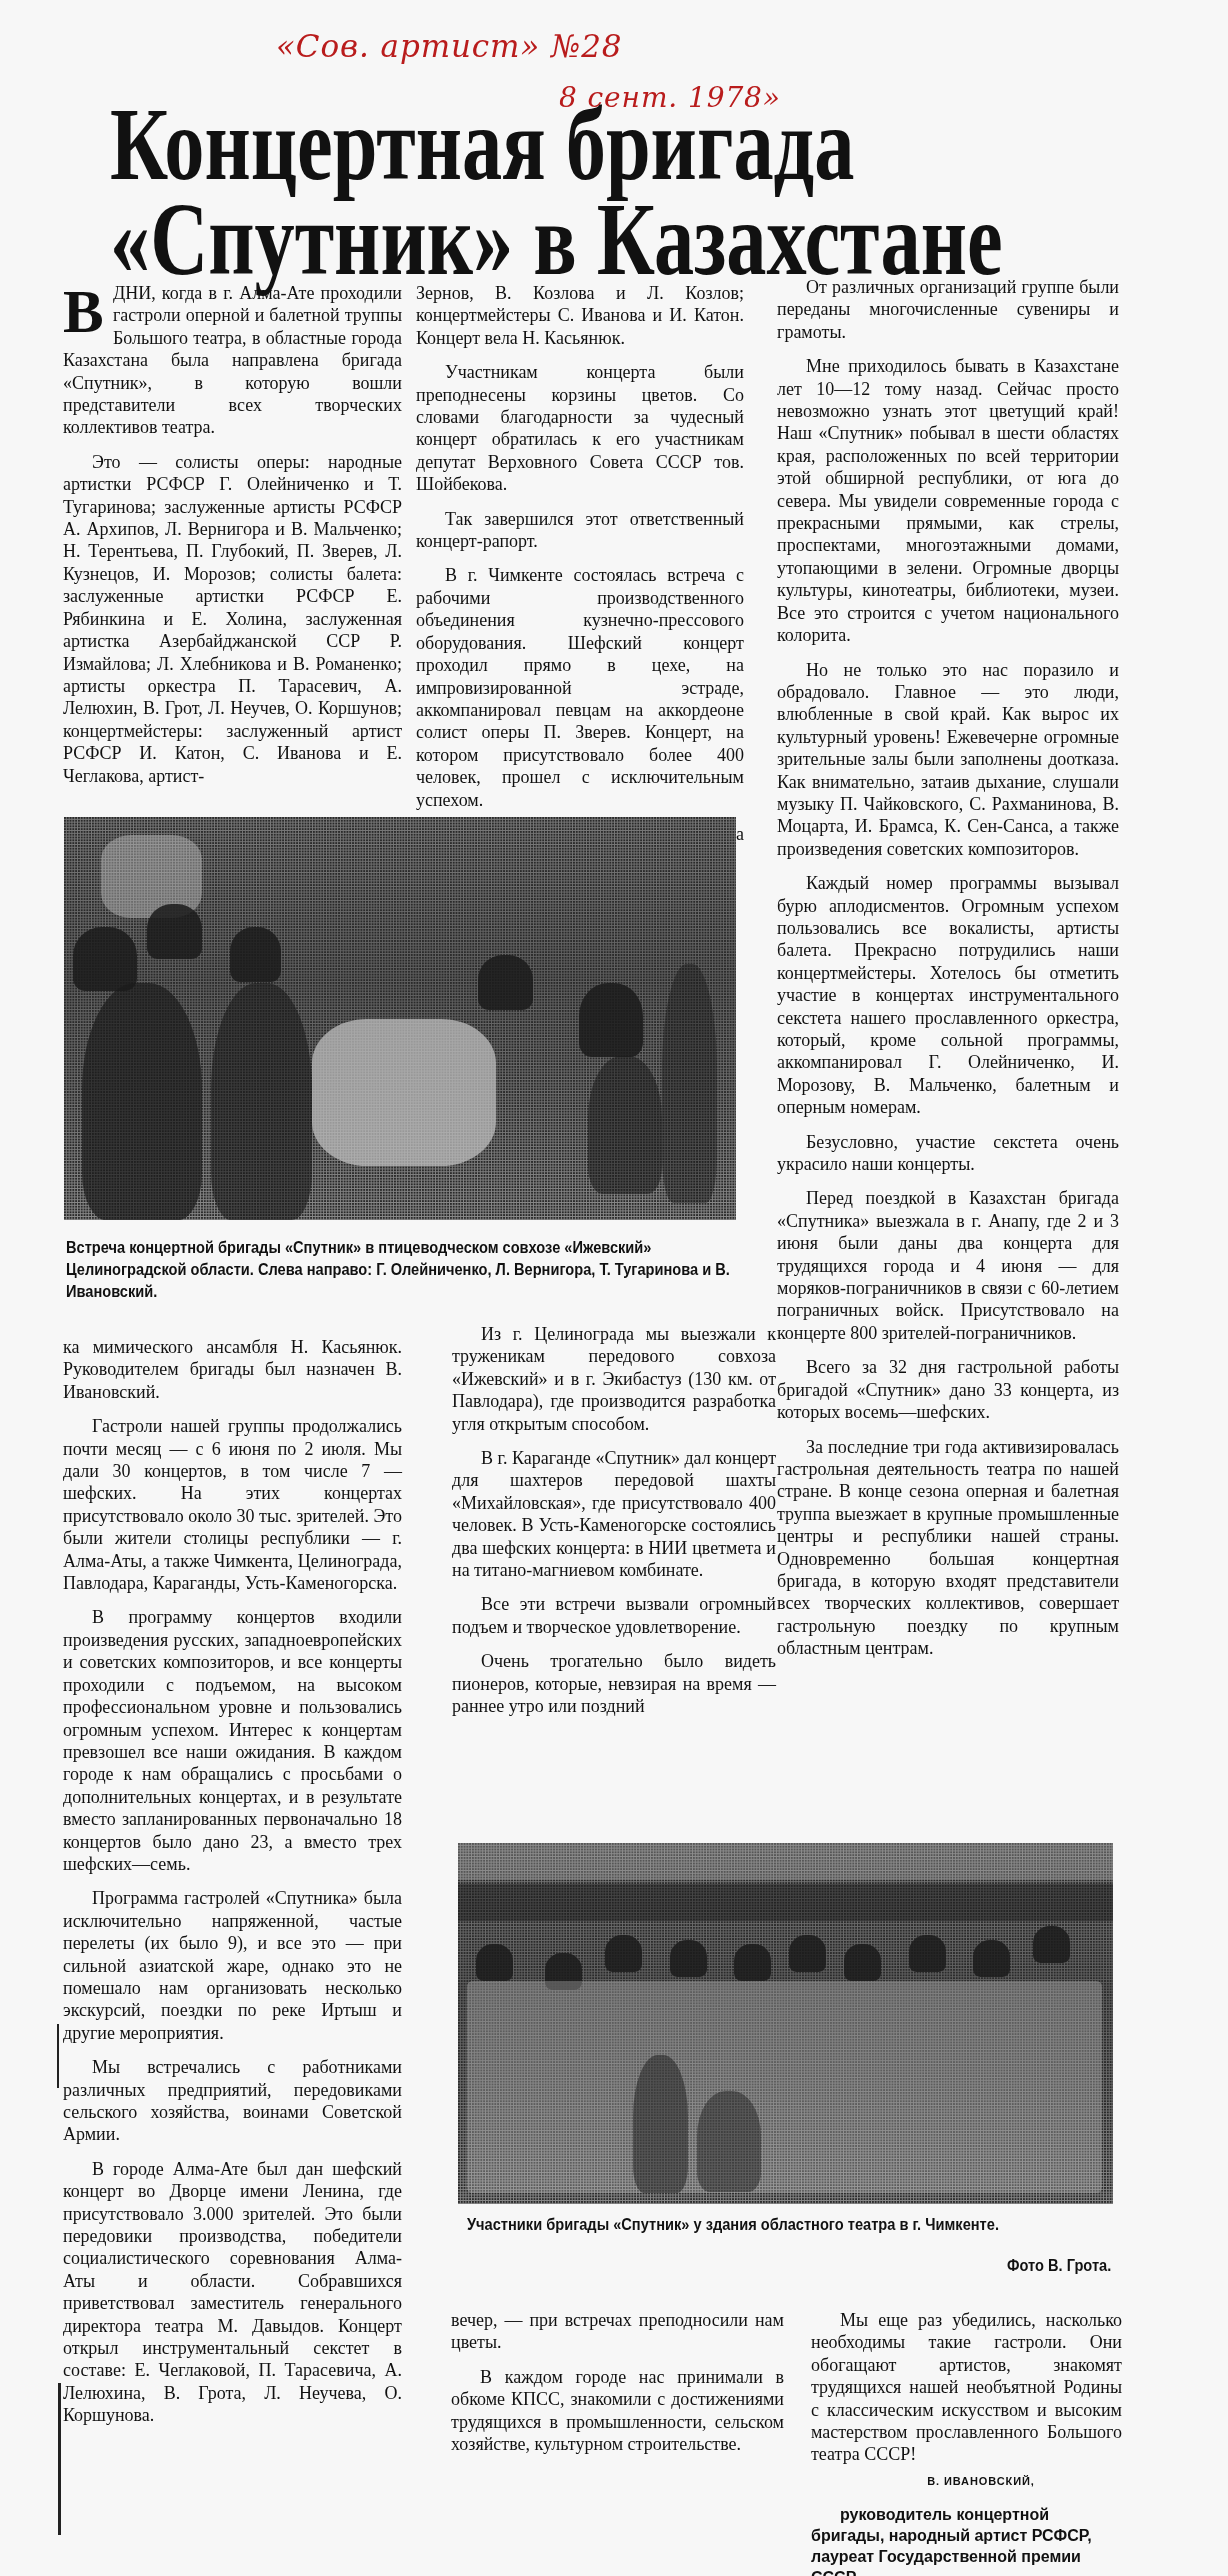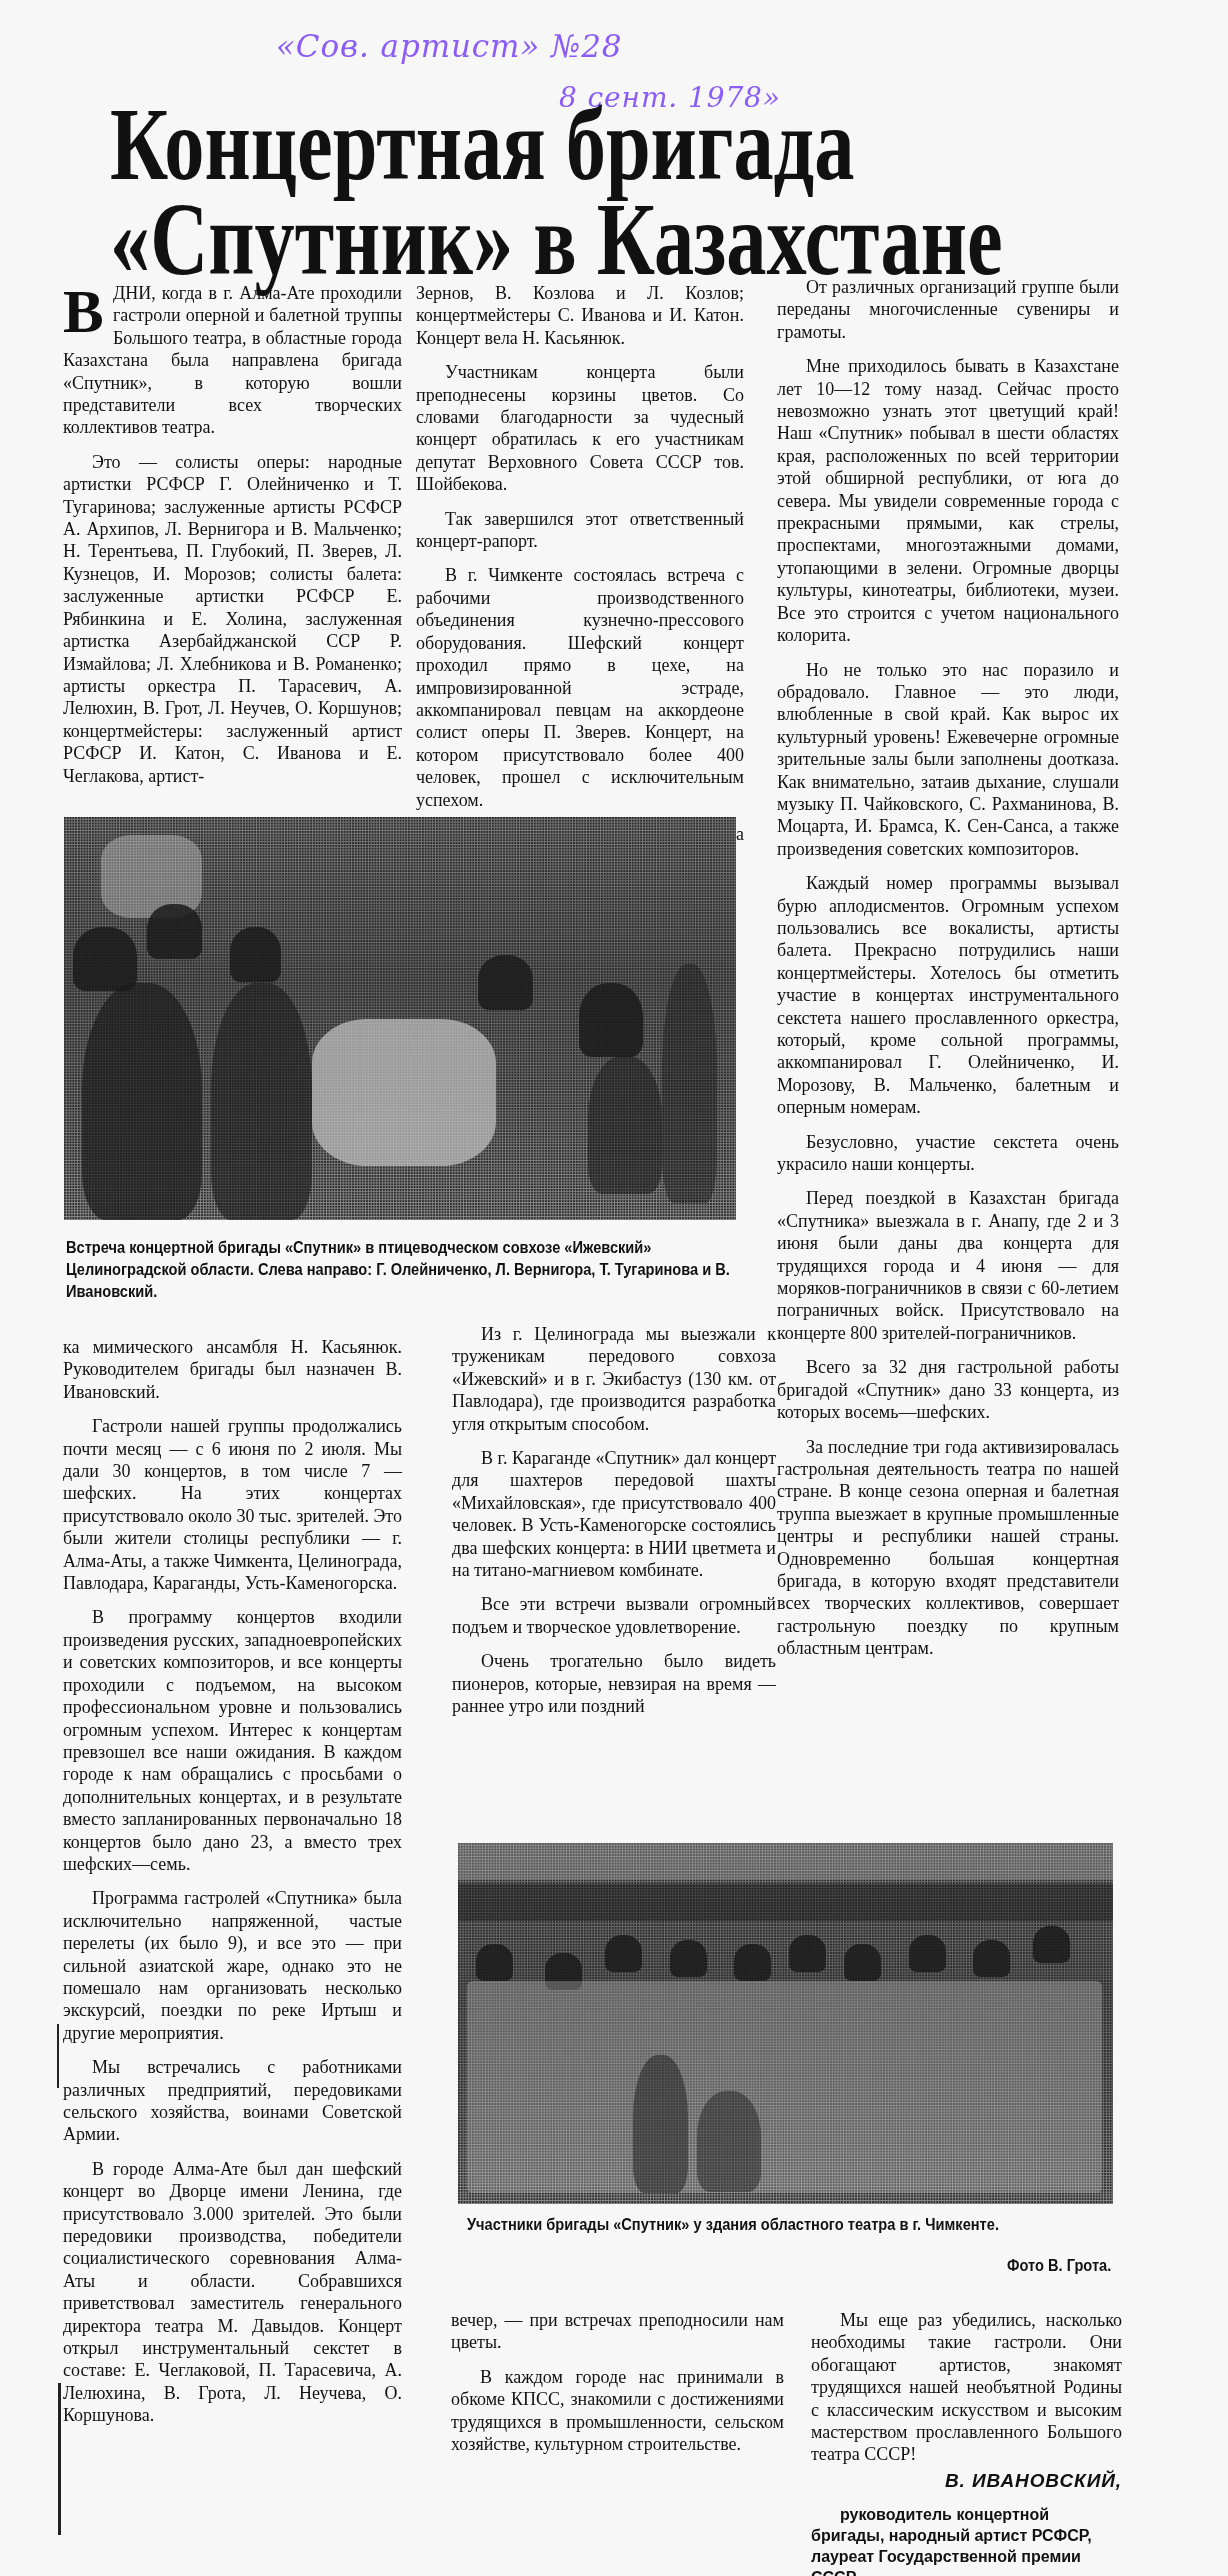--- a/index.html
+++ b/index.html
@@ -1,35 +1,35 @@
 <!DOCTYPE html>
 <html style="font-size:14.7px"><head>
 <meta charset="utf-8">
 <style>
   html,body{margin:0;padding:0;background:#f7f7f7;}
   body{width:1228px;height:2576px;position:relative;overflow:hidden;color:#111;
        font-family:"Liberation Serif","DejaVu Serif",serif;}
-  .hand{position:absolute;font-family:"DejaVu Serif",serif;font-style:italic;font-size:31px;color:#8b5cf6;letter-spacing:0.9px;}
+  .hand{position:absolute;font-family:"DejaVu Serif",serif;font-style:italic;font-size:31px;color:#b91c1c;letter-spacing:0.9px;}
   .headline{position:absolute;left:110px;width:929px;font-family:"Liberation Serif",serif;font-weight:bold;
             color:#111;transform:scaleX(0.78);transform-origin:left top;white-space:nowrap;}
   .col{position:absolute;font-size:18px;line-height:22.4px;text-align:justify;}
   .col p{margin:0 0 12px 0;text-indent:29px;hyphens:manual;}
   .col p.noind{text-indent:0;}
   .dropcap{float:left;font-size:61px;line-height:52px;font-weight:bold;margin:3.7px 9.2px 0 0;}
   .photo{position:absolute;overflow:hidden;
          background:
            radial-gradient(circle at 0.9px 0.9px,#2a2a2a 0.8px,transparent 1.1px) 0 0/2.8px 2.8px,
            linear-gradient(180deg,#7a7a7a,#5e5e5e 40%,#6f6f6f 70%,#8a8a8a);}
   .photo .fig{position:absolute;border-radius:45% 45% 20% 20%;background:#1b1b1b;opacity:.85;}
   .photo .lite{position:absolute;background:#bdbdbd;opacity:.75;border-radius:30%;}
   .caption{position:absolute;font-family:"Liberation Sans",sans-serif;font-weight:bold;font-size:17px;
            line-height:22px;transform:scaleX(0.86);transform-origin:left top;}
   .credit{position:absolute;font-family:"Liberation Sans",sans-serif;font-weight:bold;font-size:17px;
           transform:scaleX(0.86);transform-origin:right top;}
-  .sig-name{font-family:"Liberation Sans",sans-serif;font-weight:bold;font-size:19px;letter-spacing:0.9px;text-align:right;margin:0;font-style:italic;}
+  .sig-name{font-family:"Liberation Sans",sans-serif;font-weight:bold;font-size:11px;letter-spacing:0.9px;text-align:center;margin:0;}
   .sig-title{font-family:"Liberation Sans",sans-serif;font-weight:bold;font-size:16px;line-height:21px;
              margin:1.8px 0 0 16.6px;text-align:left;}
   .rule{position:absolute;width:2.8px;background:#222;}
 </style>
 </head>
 <body>
 
 <div class="hand" style="left:276px;top:28px;">«Сов. артист» №28</div>
 <div class="hand" style="left:515px;top:81px;font-size:28px;margin-left:44px;">8 сент. 1978»</div>
 

